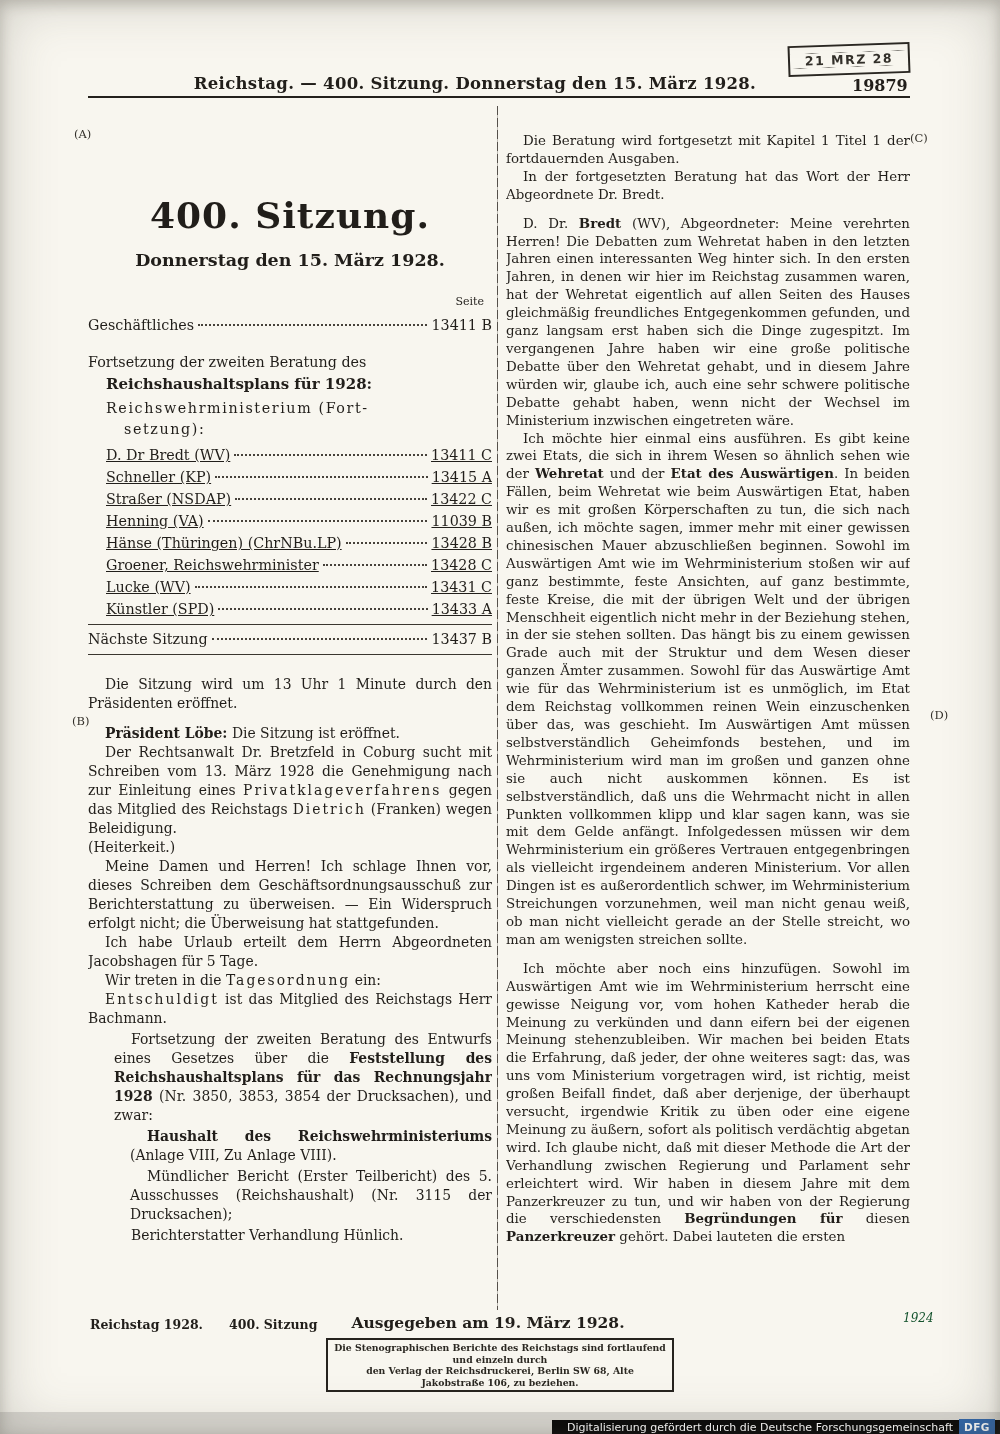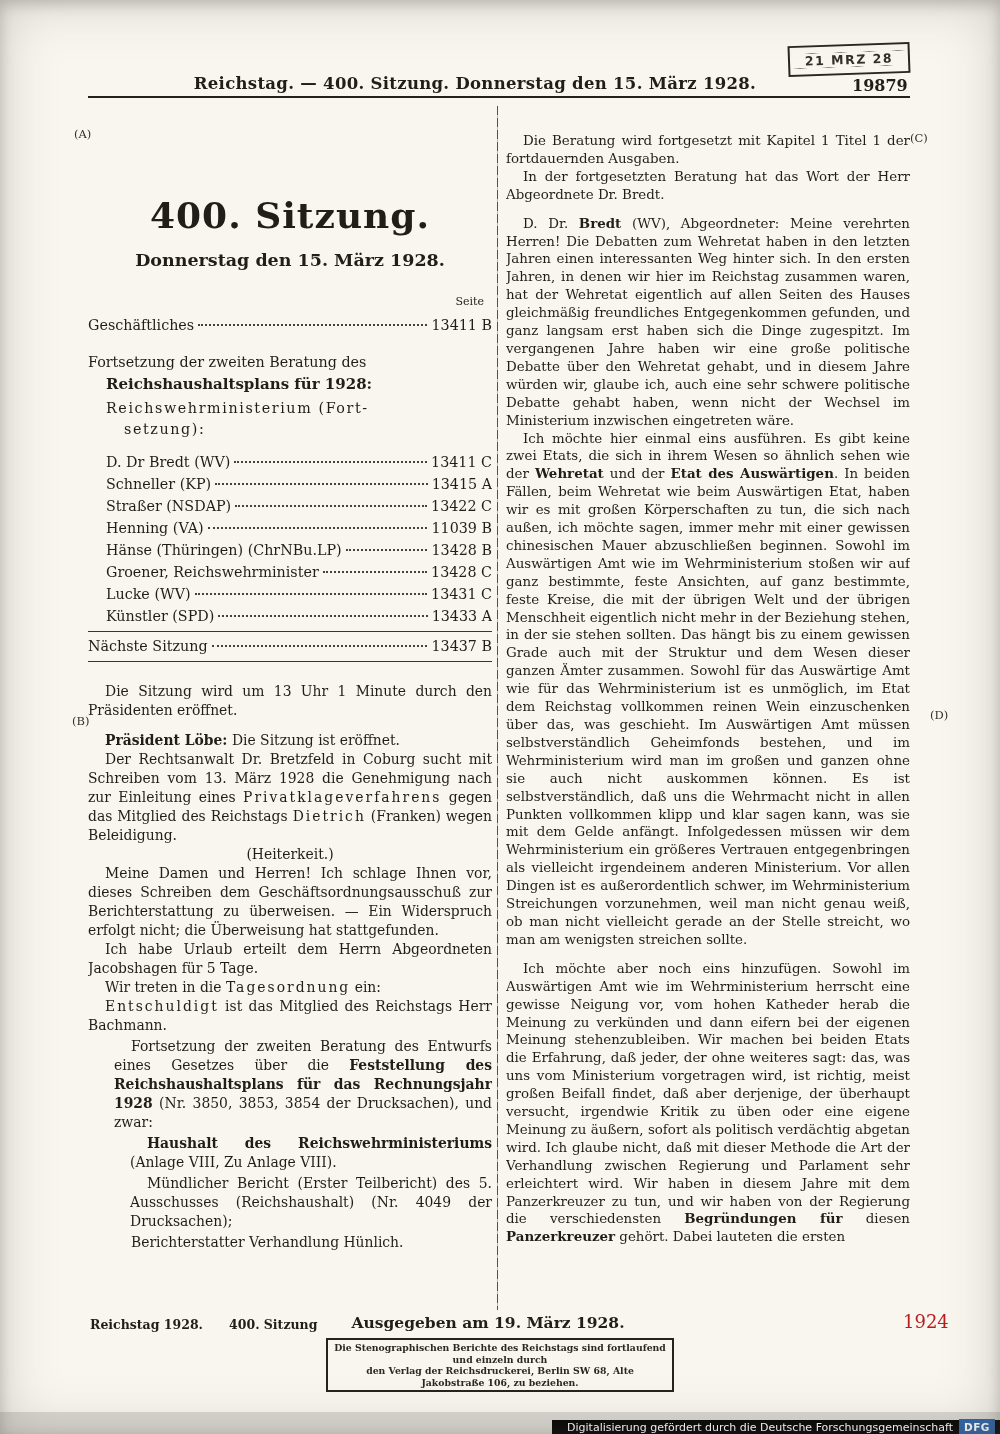--- a/index.html
+++ b/index.html
@@ -53,40 +53,40 @@
   .toc { margin-top:3px; font-size:14.3px; }
   .toc-row { display:flex; align-items:baseline; line-height:22px; }
   .toc-row .lbl { white-space:nowrap; }
   .toc-row .dots { flex:1; border-bottom:2px dotted #46413a; margin:0 4px; transform:translateY(-4px); min-width:8px; }
   .toc-row .pg  { white-space:nowrap; }
   .toc-indent { padding-left:18px; }
   .toc-heading { margin-top:16px; line-height:21px; }
   .toc-heading-l2 { font-weight:bold; font-size:15px; padding-left:18px; line-height:22px; }
   .toc-sub { margin-top:3px; letter-spacing:1.6px; padding-left:18px; line-height:21px; }
   .toc-sub-l2 { padding-left:36px; letter-spacing:1.6px; line-height:21px; }
-  .toc-speakers { margin-top:11px; }
+  .toc-speakers { margin-top:4px;text-decoration:underline; }
   .toc-rule { border:none; border-top:1px solid #3a362f; margin:4px 0 3px; }
 
   
   .body { margin-top:20px; }
   .body p { text-indent:17px; }
-  .center-note { text-align:center; text-indent:0 !important; }
+  .center-note { text-align:left; text-indent:0 !important; }
   .agenda  { margin-left:26px; margin-top:2px; }
   .agenda2 { margin-left:42px; margin-top:2px; }
   .b  { font-weight:bold; }
   .sp { letter-spacing:2px; }
   .pgap { margin-top:11px; }
 
   
   .footer-left   { position:absolute; top:1317px; left:90px; font-size:12.5px;
     font-weight:bold; white-space:pre; }
   .footer-center { position:absolute; top:1313px; left:288px; width:400px;
     text-align:center; font-size:15.5px; font-weight:bold; }
-  .footer-right  { position:absolute; top:1311px; left:903px; font-size:18px;
-    color:#b91c1c; }
+  .footer-right  { position:absolute; top:1311px; left:903px; font-size:12px;
+    font-style:italic; color:#14532d; }
   .notice { position:absolute; top:1338px; left:326px; width:348px;
     border:2px solid #26231e; padding:2px 6px; text-align:center;
     font-size:9.3px; line-height:11.5px; font-weight:bold; color:#2b2822; }
 
   
   .scan-strip { position:absolute; left:0; bottom:0; width:100%; height:22px; background:#d9d7d1; }
   .scan-black { position:absolute; left:552px; bottom:0; right:0; height:14px;
     background:#060606; display:flex; align-items:center; justify-content:flex-end;
     gap:6px; padding-right:5px;
     font-family:"DejaVu Sans","Liberation Sans",sans-serif; font-size:11px; color:#fff; }
@@ -191,21 +191,21 @@
       <p>Die Sitzung wird um 13 Uhr 1 Minute durch den Präsidenten eröffnet.</p>
       <p class="pgap"><span class="b">Präsident Löbe:</span><span> Die Sitzung ist eröffnet.</span></p>
       <p><span>Der Rechtsanwalt Dr. Bretzfeld in Coburg sucht mit Schreiben vom 13. März 1928 die Genehmigung nach zur Einleitung eines </span><span class="sp">Privatklageverfahrens</span><span> gegen das Mitglied des Reichstags </span><span class="sp">Dietrich</span><span> (Franken) wegen Beleidigung.</span></p>
       <p class="center-note">(Heiterkeit.)</p>
       <p>Meine Damen und Herren! Ich schlage Ihnen vor, dieses Schreiben dem Geschäftsordnungsausschuß zur Berichterstattung zu überweisen. — Ein Widerspruch erfolgt nicht; die Überweisung hat stattgefunden.</p>
       <p>Ich habe Urlaub erteilt dem Herrn Abgeordneten Jacobshagen für 5 Tage.</p>
       <p><span>Wir treten in die </span><span class="sp">Tagesordnung</span><span> ein:</span></p>
       <p><span class="sp">Entschuldigt</span><span> ist das Mitglied des Reichstags Herr Bachmann.</span></p>
       <p class="agenda"><span>Fortsetzung der zweiten Beratung des Entwurfs eines Gesetzes über die </span><span class="b">Feststellung des Reichshaushaltsplans für das Rechnungsjahr 1928</span><span> (Nr. 3850, 3853, 3854 der Drucksachen), und zwar:</span></p>
       <p class="agenda2"><span class="b">Haushalt des Reichswehrministeriums</span><span> (Anlage VIII, Zu Anlage VIII).</span></p>
-      <p class="agenda2">Mündlicher Bericht (Erster Teilbericht) des 5. Ausschusses (Reichshaushalt) (Nr. 4049 der Drucksachen);</p>
+      <p class="agenda2">Mündlicher Bericht (Erster Teilbericht) des 5. Ausschusses (Reichshaushalt) (Nr. 3115 der Drucksachen);</p>
       <p class="agenda">Berichterstatter Verhandlung Hünlich.</p>
     </div>
   </div>
 
   <div class="col col-right body">
     <p>Die Beratung wird fortgesetzt mit Kapitel 1 Titel 1 der fortdauernden Ausgaben.</p>
     <p>In der fortgesetzten Beratung hat das Wort der Herr Abgeordnete Dr. Bredt.</p>
     <p class="pgap"><span>D. Dr. </span><span class="b">Bredt</span><span> (WV), Abgeordneter: Meine verehrten Herren! Die Debatten zum Wehretat haben in den letzten Jahren einen interessanten Weg hinter sich. In den ersten Jahren, in denen wir hier im Reichstag zusammen waren, hat der Wehretat eigentlich auf allen Seiten des Hauses gleichmäßig freundliches Entgegenkommen gefunden, und ganz langsam erst haben sich die Dinge zugespitzt. Im vergangenen Jahre haben wir eine große politische Debatte über den Wehretat gehabt, und in diesem Jahre würden wir, glaube ich, auch eine sehr schwere politische Debatte gehabt haben, wenn nicht der Wechsel im Ministerium inzwischen eingetreten wäre.</span></p>
     <p><span>Ich möchte hier einmal eins ausführen. Es gibt keine zwei Etats, die sich in ihrem Wesen so ähnlich sehen wie der </span><span class="b">Wehretat</span><span> und der </span><span class="b">Etat des Auswärtigen</span><span>. In beiden Fällen, beim Wehretat wie beim Auswärtigen Etat, haben wir es mit großen Körperschaften zu tun, die sich nach außen, ich möchte sagen, immer mehr mit einer gewissen chinesischen Mauer abzuschließen beginnen. Sowohl im Auswärtigen Amt wie im Wehrministerium stoßen wir auf ganz bestimmte, feste Ansichten, auf ganz bestimmte, feste Kreise, die mit der übrigen Welt und der übrigen Menschheit eigentlich nicht mehr in der Beziehung stehen, in der sie stehen sollten. Das hängt bis zu einem gewissen Grade auch mit der Struktur und dem Wesen dieser ganzen Ämter zusammen. Sowohl für das Auswärtige Amt wie für das Wehrministerium ist es unmöglich, im Etat dem Reichstag vollkommen reinen Wein einzuschenken über das, was geschieht. Im Auswärtigen Amt müssen selbstverständlich Geheimfonds bestehen, und im Wehrministerium wird man im großen und ganzen ohne sie auch nicht auskommen können. Es ist selbstverständlich, daß uns die Wehrmacht nicht in allen Punkten vollkommen klipp und klar sagen kann, was sie mit dem Gelde anfängt. Infolgedessen müssen wir dem Wehrministerium ein größeres Vertrauen entgegenbringen als vielleicht irgendeinem anderen Ministerium. Vor allen Dingen ist es außerordentlich schwer, im Wehrministerium Streichungen vorzunehmen, weil man nicht genau weiß, ob man nicht vielleicht gerade an der Stelle streicht, wo man am wenigsten streichen sollte.</span></p>
     <p class="pgap"><span>Ich möchte aber noch eins hinzufügen. Sowohl im Auswärtigen Amt wie im Wehrministerium herrscht eine gewisse Neigung vor, vom hohen Katheder herab die Meinung zu verkünden und dann eifern bei der eigenen Meinung stehenzubleiben. Wir machen bei beiden Etats die Erfahrung, daß jeder, der ohne weiteres sagt: das, was uns vom Ministerium vorgetragen wird, ist richtig, meist großen Beifall findet, daß aber derjenige, der überhaupt versucht, irgendwie Kritik zu üben oder eine eigene Meinung zu äußern, sofort als politisch verdächtig abgetan wird. Ich glaube nicht, daß mit dieser Methode die Art der Verhandlung zwischen Regierung und Parlament sehr erleichtert wird. Wir haben in diesem Jahre mit dem Panzerkreuzer zu tun, und wir haben von der Regierung die verschiedensten </span><span class="b">Begründungen für</span><span> diesen </span><span class="b">Panzerkreuzer</span><span> gehört. Dabei lauteten die ersten</span></p>

